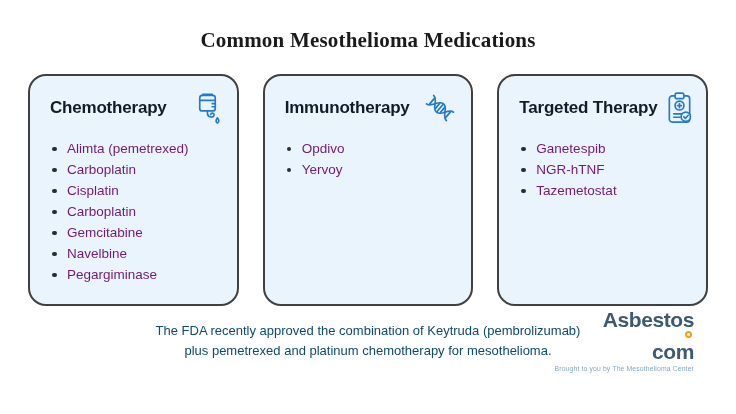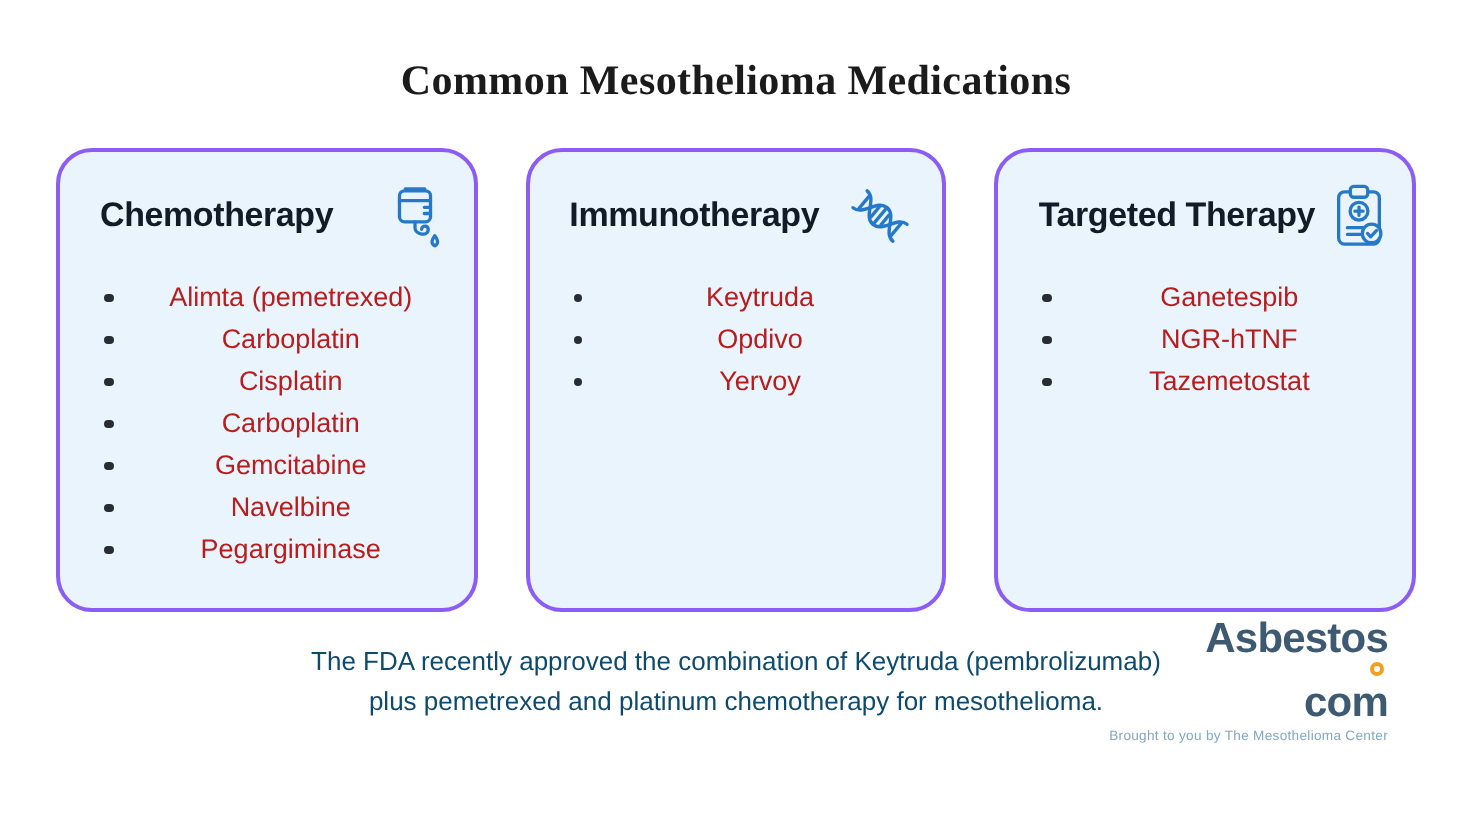--- a/index.html
+++ b/index.html
@@ -29,21 +29,21 @@
   .cards-row {
     display:flex;
     gap:24px;
     padding:0 28px;
     margin-top:21px;
     height:232px;
   }
   .card {
     flex:1;
     background:#eaf4fd;
-    border:2px solid #8b5cf6;
+    border:2px solid #404040;
     border-radius:18px;
     padding:13px 13px 0 20px;
     overflow:hidden;
   }
   .card-head {
     display:flex;
     align-items:center;
     justify-content:space-between;
     height:38px;
   }
@@ -57,24 +57,23 @@
   .card-icon { flex:0 0 auto; display:flex; align-items:center; margin-left:6px; }
   .card-icon svg { display:block; }
   ul.med-list {
     list-style:none;
     margin-top:11px;
   }
   ul.med-list li {
     position:relative;
     font-size:13.5px;
     line-height:21px;
-    color:#b91c1c;
+    color:#701a75;
     padding-left:17px;
     white-space:nowrap;
-    text-align:center;
   }
   ul.med-list li::before {
     content:"";
     position:absolute;
     left:2px; top:8.5px;
     width:4.5px; height:4.5px;
     border-radius:50%;
     background:#272d33;
   }
   .footnote {
@@ -160,21 +159,20 @@
               <path d="M7.5 14.2 v7.6"></path>
               <path d="M14.8 14.8 v6.4"></path>
               <path d="M18 13.7 v8.6"></path>
               <path d="M21.2 14.8 v6.4"></path>
               <path d="M28.5 14.2 v7.6"></path>
             </g>
           </svg>
         </span>
       </div>
       <ul class="med-list">
-          <li>Keytruda</li>
           <li>Opdivo</li>
           <li>Yervoy</li>
         </ul>
     </div>
 
     <div class="card">
       <div class="card-head">
         <span class="card-title">Targeted Therapy</span>
         <span class="card-icon">
           <svg width="31" height="35" viewBox="0 0 32 36" fill="none" stroke="#2579c8" stroke-width="1.7" stroke-linecap="round" stroke-linejoin="round">

